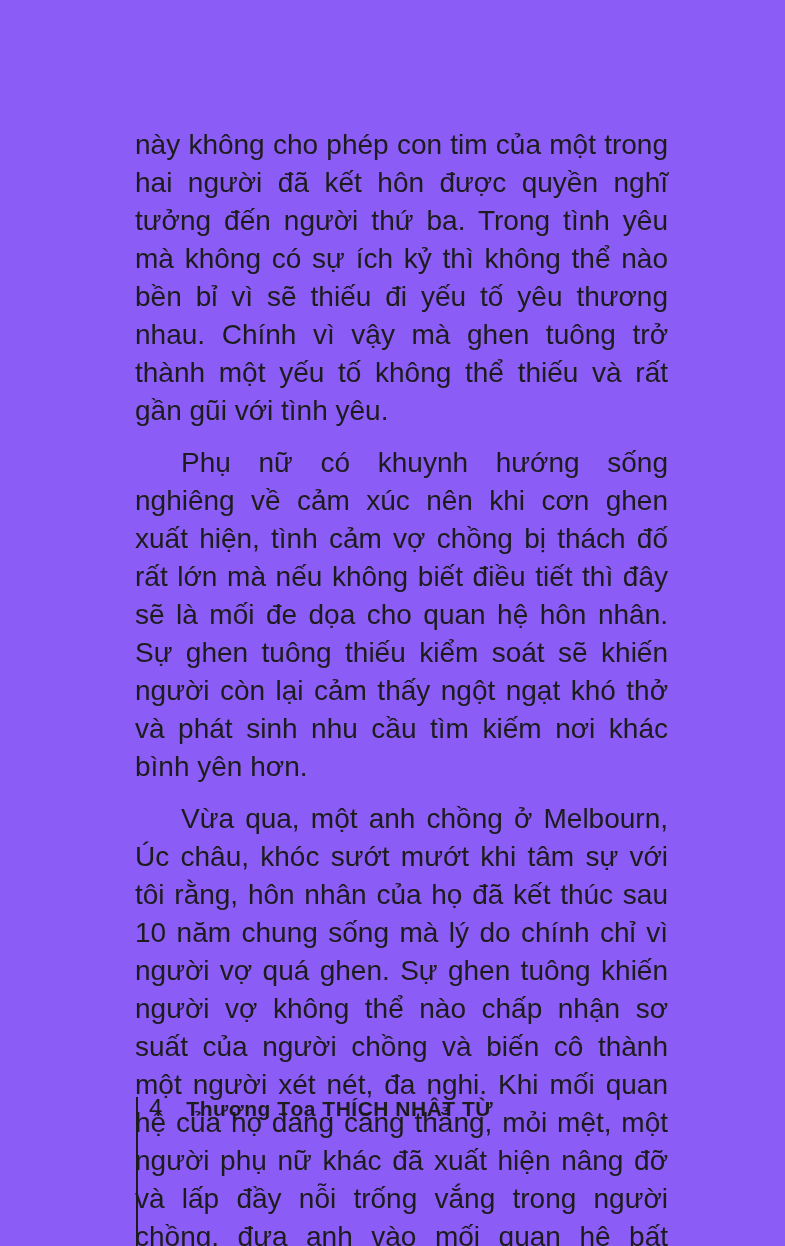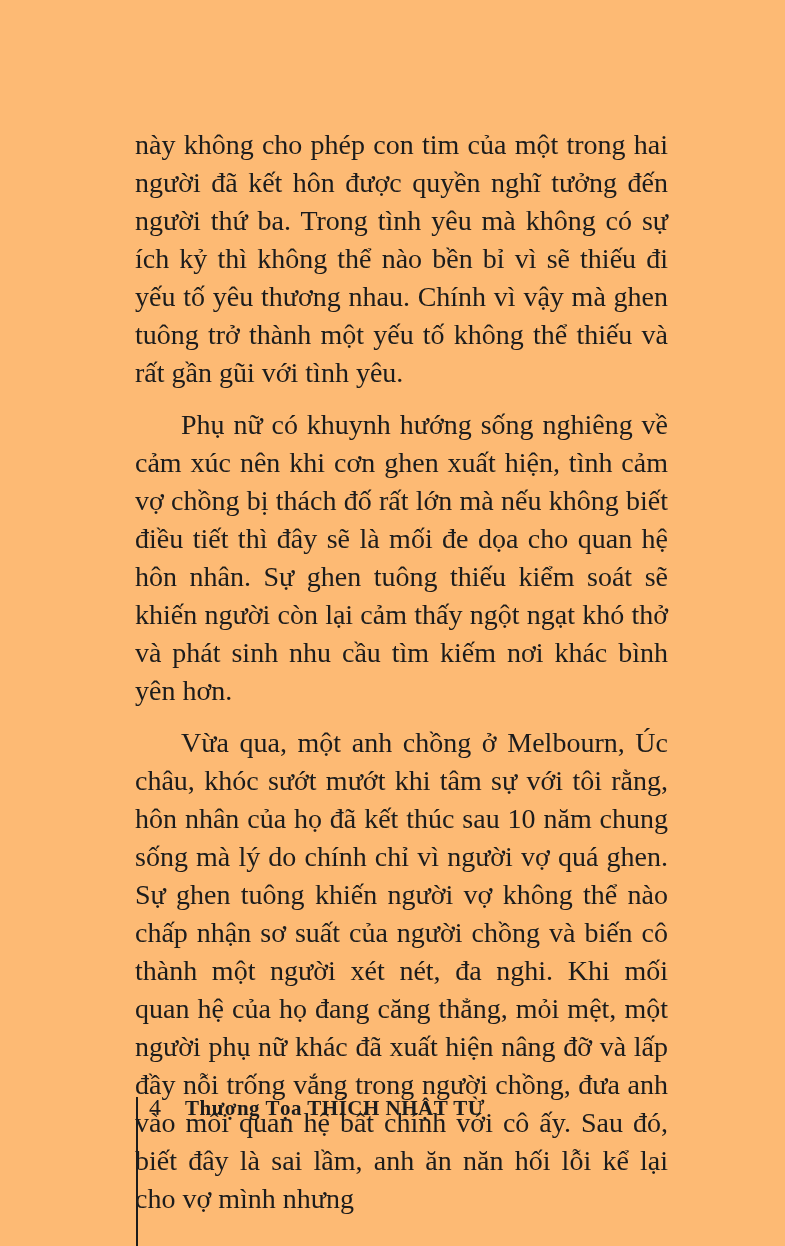--- a/index.html
+++ b/index.html
@@ -4,23 +4,23 @@
 <style>
   html, body {
     margin: 0;
     padding: 0;
     background: #ffffff;
   }
   .page {
     position: relative;
     width: 785px;
     height: 1246px;
-    background: #fdba74;
+    background: #8b5cf6;
     overflow: hidden;
-    font-family: Liberation Serif, serif;
+    font-family: Liberation Sans, sans-serif;
   }
   .body-text {
     position: absolute;
     left: 135px;
     top: 126px;
     width: 533px;
     color: #1c1c1c;
     font-size: 28px;
     line-height: 38px;
     text-align: justify;

